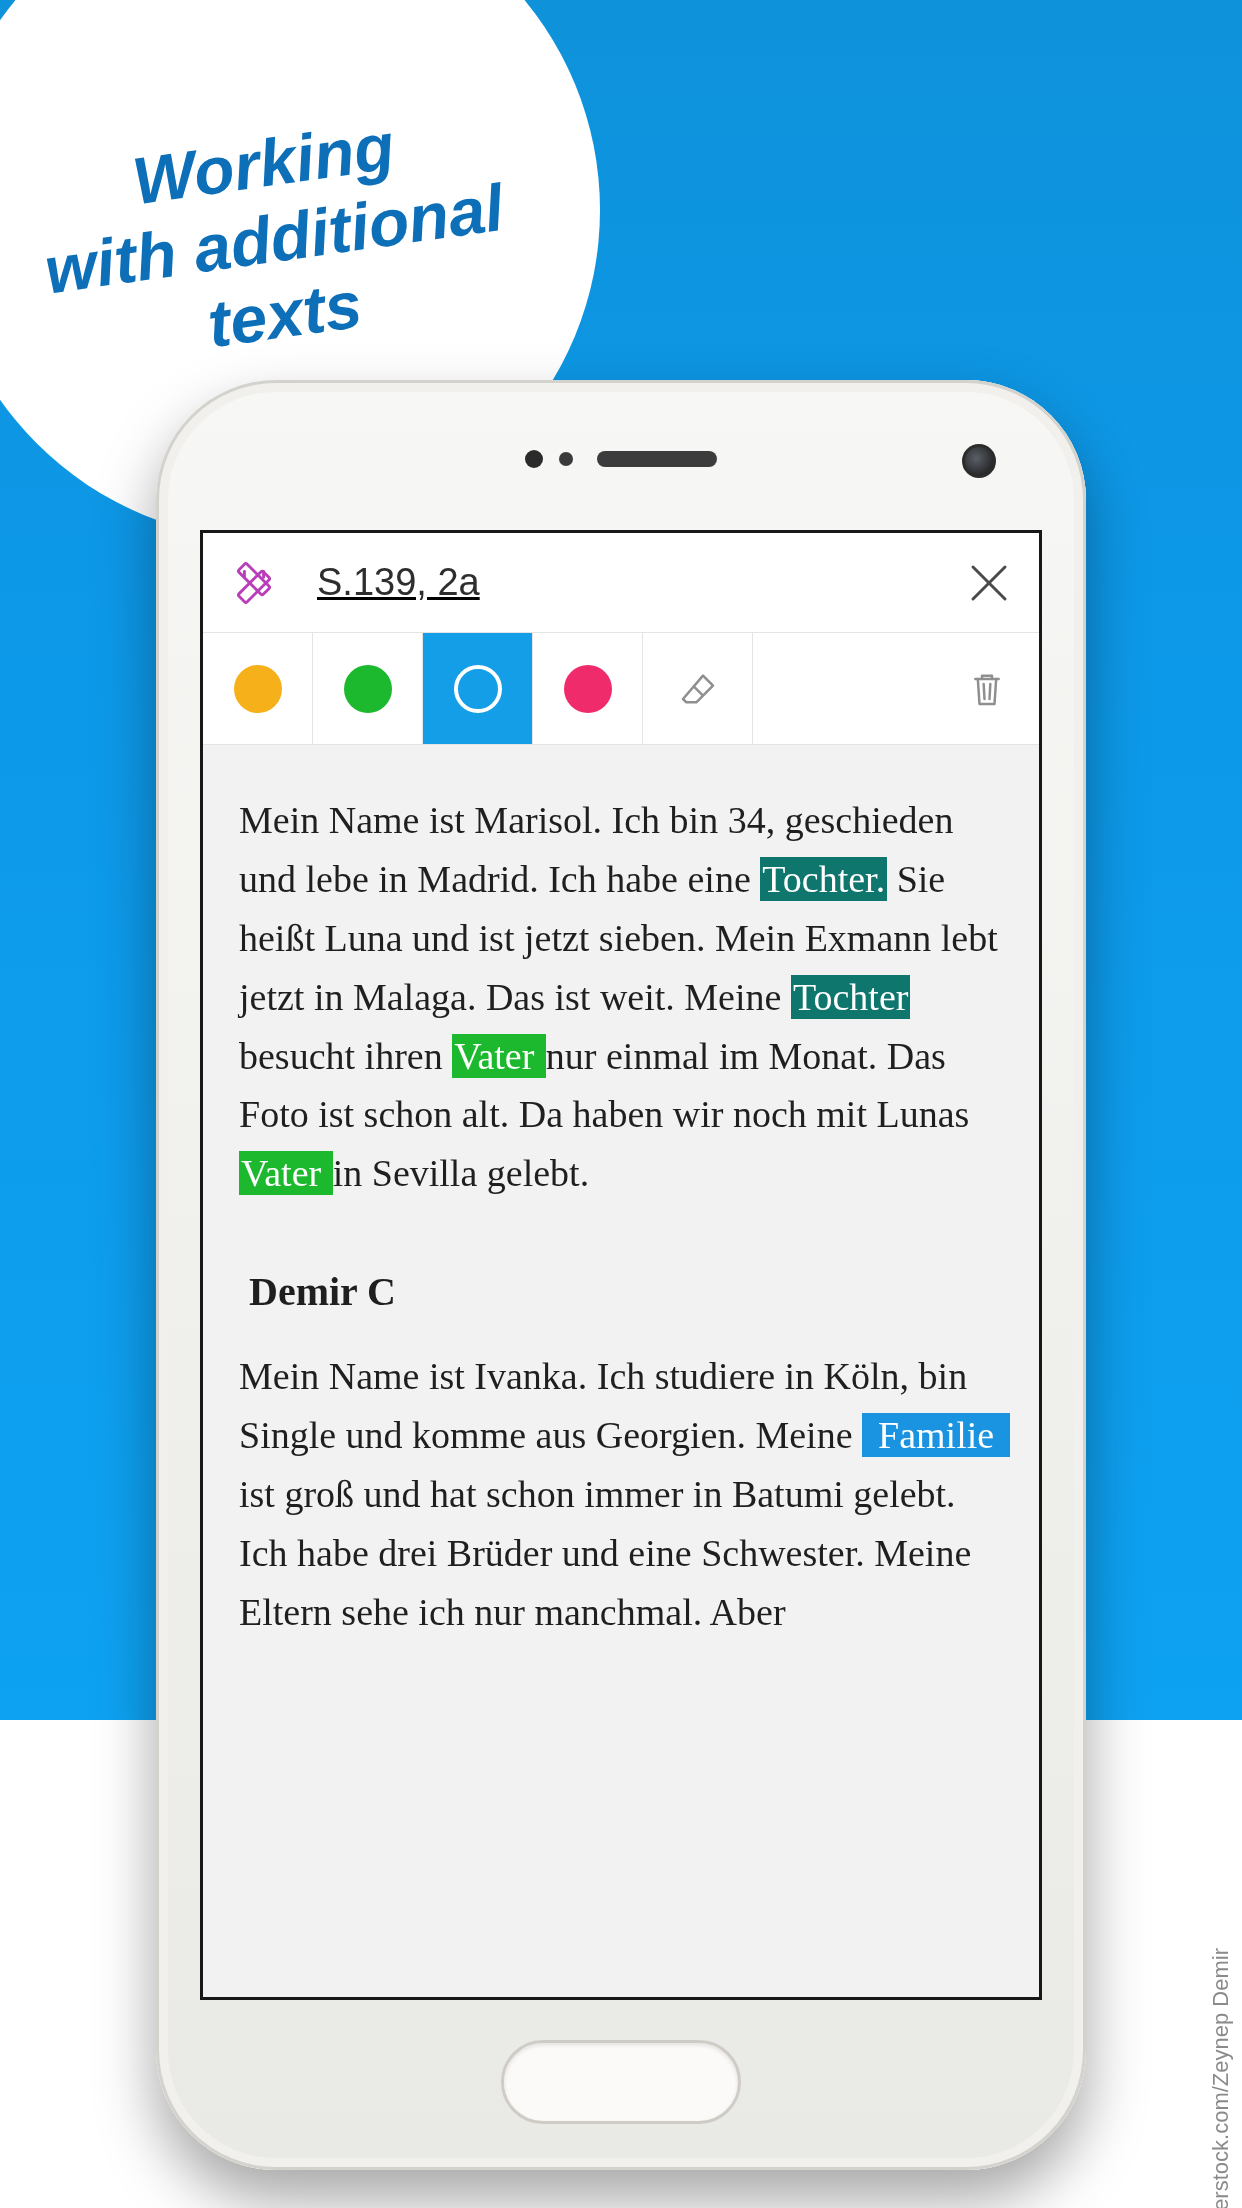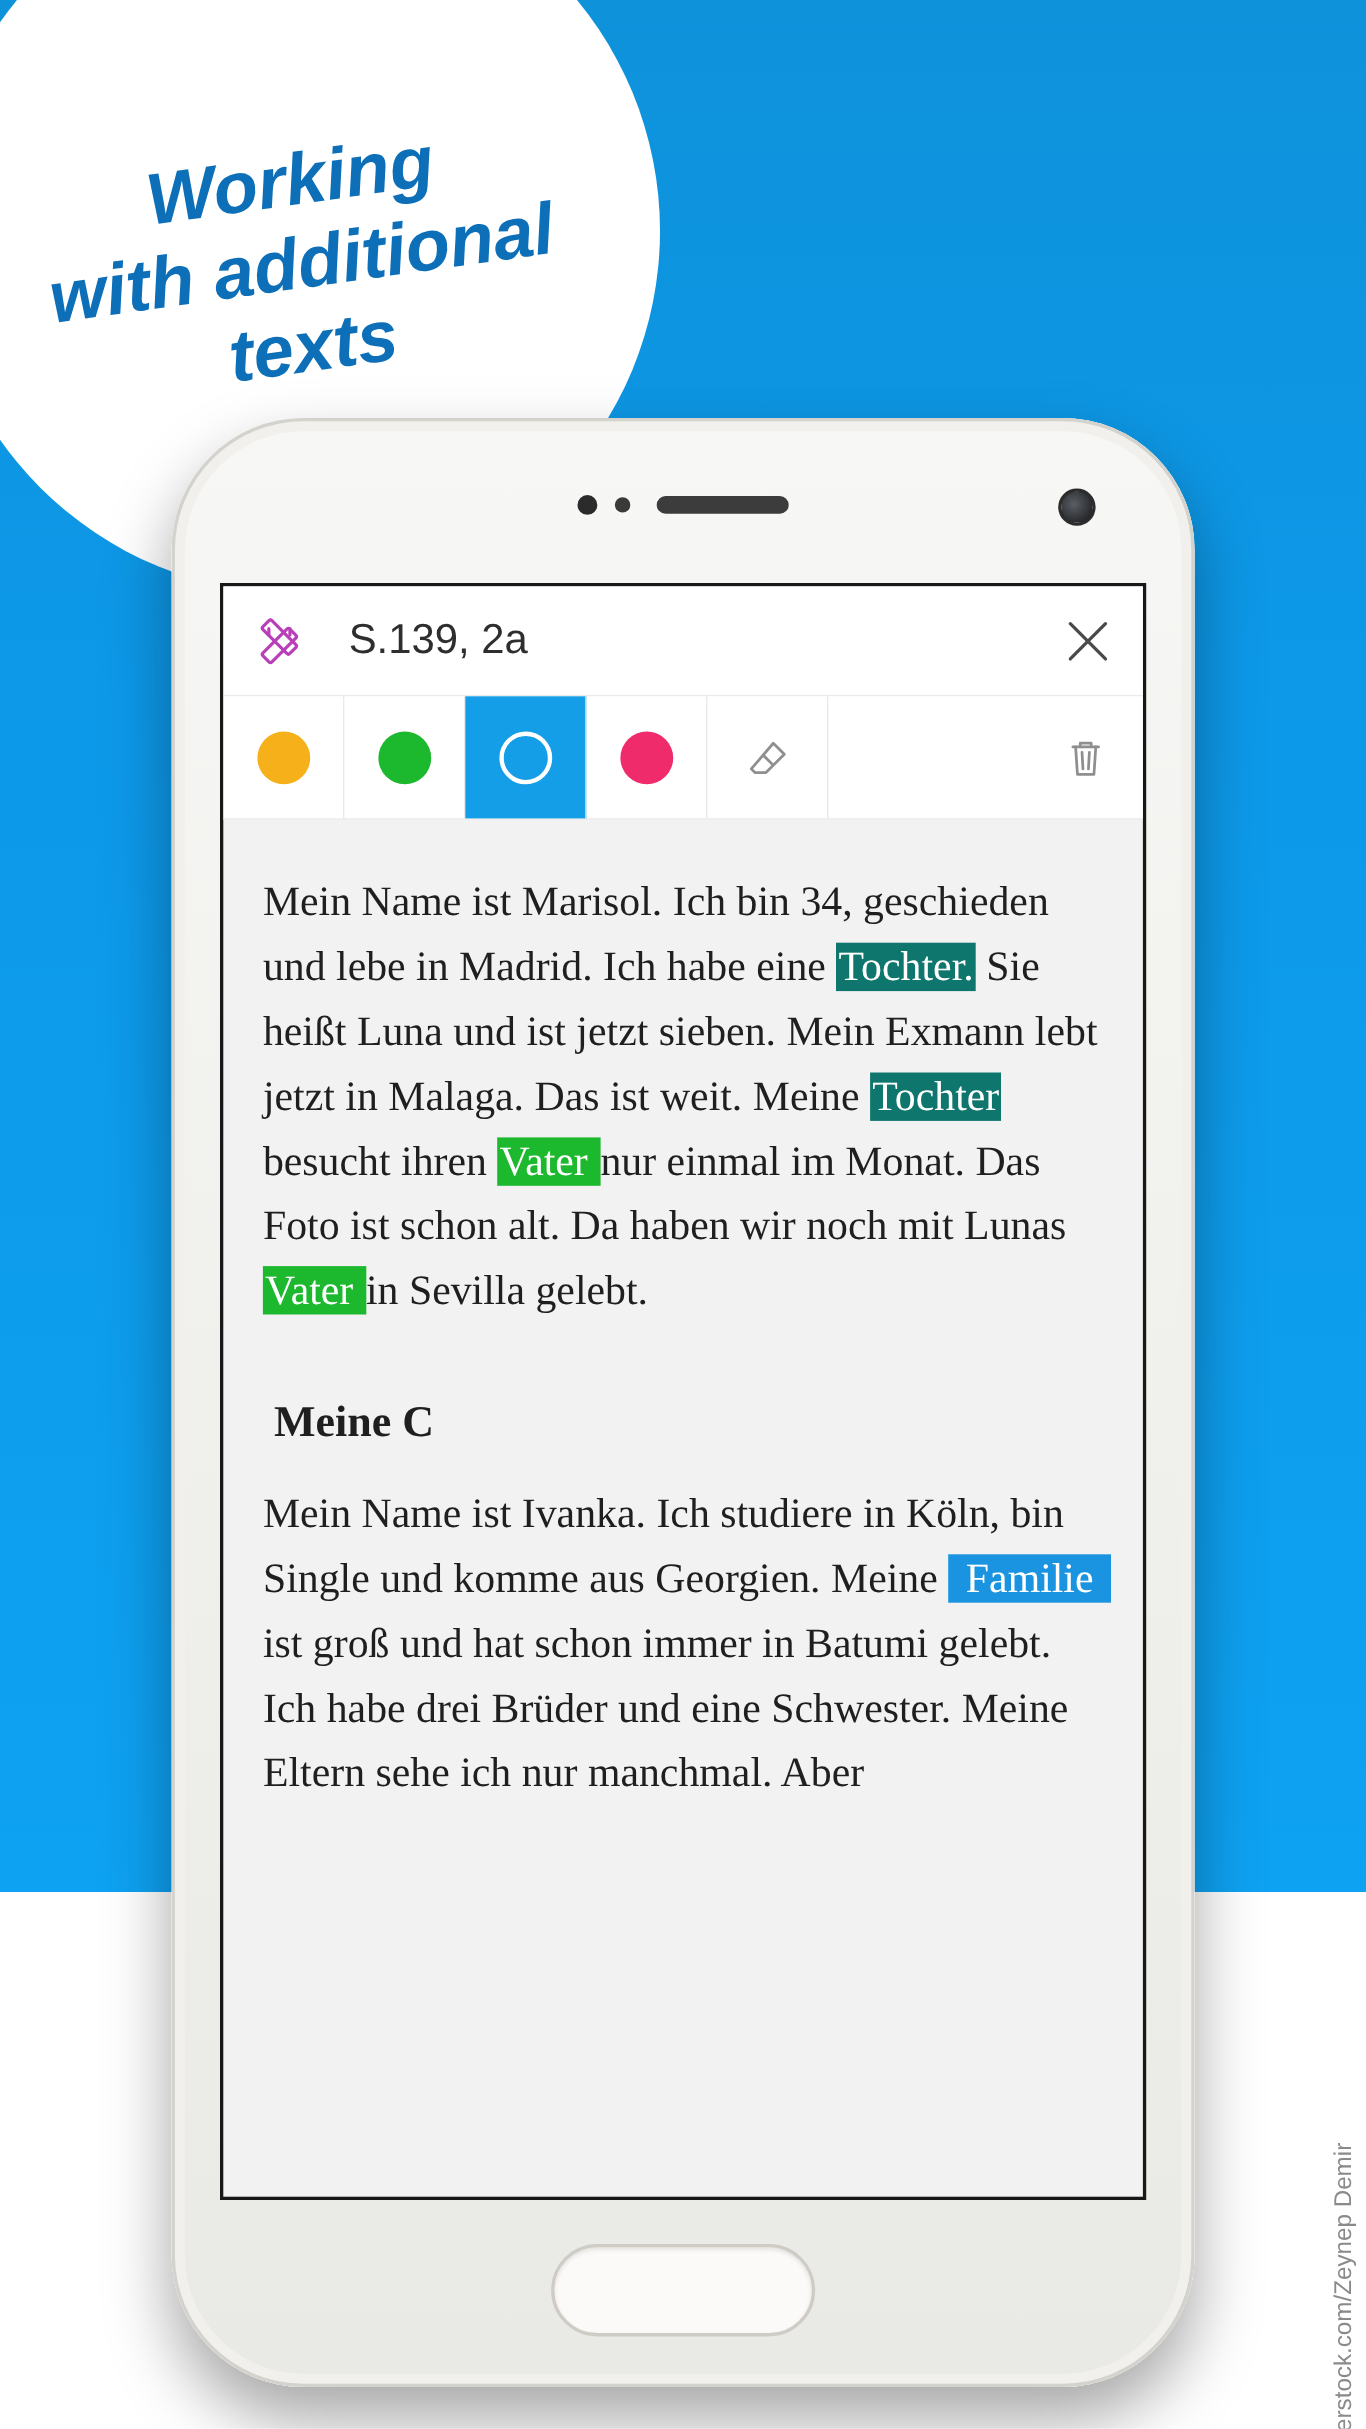--- a/index.html
+++ b/index.html
@@ -77,20 +77,21 @@
   }
 
   
   .topbar {
     height: 100px;
     background: #fff;
     border-bottom: 1px solid #e4e4e4;
     display: flex;
     align-items: center;
     padding: 0 28px;
+    text-decoration: underline;
   }
   .tool-icon {
     width: 46px; height: 46px;
     flex: 0 0 auto;
   }
   .title {
     flex: 1;
     font-family: -apple-system, "Segoe UI", Arial, sans-serif;
     font-size: 38px;
     color: #2e2e2e;
@@ -233,21 +234,21 @@
             <line x1="20" y1="18" x2="21" y2="36"></line>
             <line x1="28" y1="18" x2="27" y2="36"></line>
           </g>
         </svg>
       </div>
     </div>
 
     <div class="content">
       <p class="para" id="para-b">Mein Name ist Marisol. Ich bin 34, geschieden und lebe in Madrid. Ich habe eine <mark class="pink">Tochter.</mark> Sie heißt Luna und ist jetzt sieben. Mein Exmann lebt jetzt in Malaga. Das ist weit. Meine <mark class="pink">Tochter </mark>besucht ihren <mark class="green">Vater </mark>nur einmal im Monat. Das Foto ist schon alt. Da haben wir noch mit Lunas <mark class="green">Vater </mark>in Sevilla gelebt.</p>
 
-      <div class="heading indent">Meine C</div>
+      <div class="heading indent">Demir C</div>
       <p class="para" id="para-c">Mein Name ist Ivanka. Ich studiere in Köln, bin Single und komme aus Georgien. Meine <mark class="blue">Familie </mark>ist groß und hat schon immer in Batumi gelebt. Ich habe drei Brüder und eine Schwester. Meine Eltern sehe ich nur manchmal. Aber</p>
     </div>
 
   </div>
 
   <div class="home-btn"></div>
 </div>
 
 <div class="credit">Shutterstock.com/Zeynep Demir</div>
 

